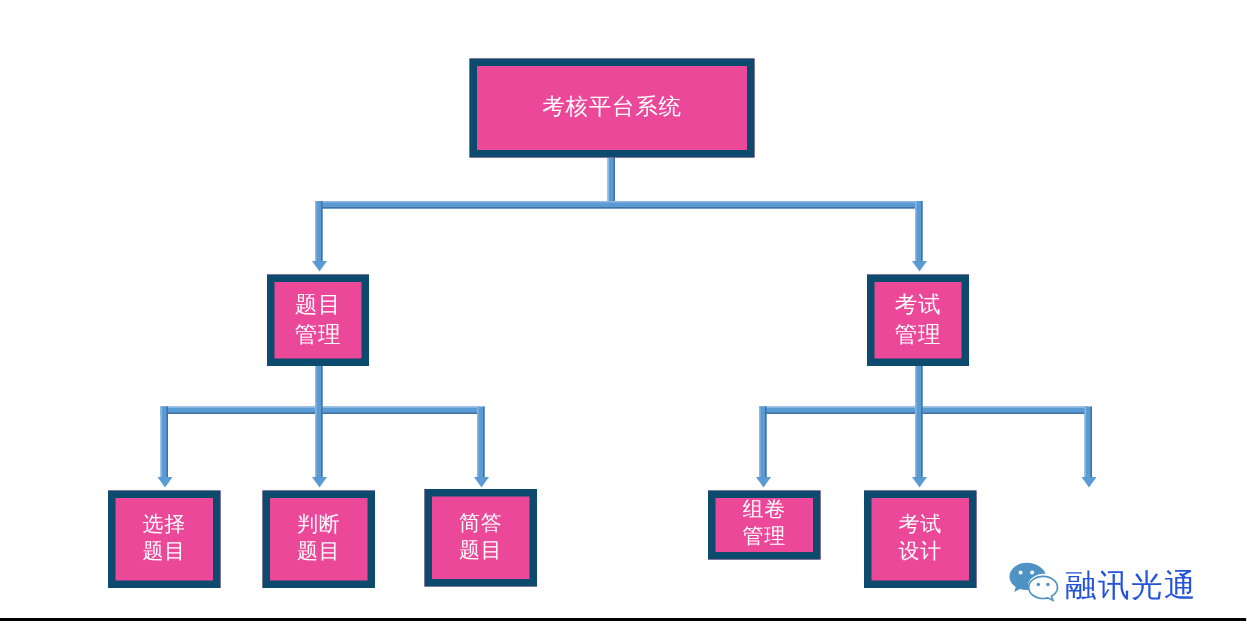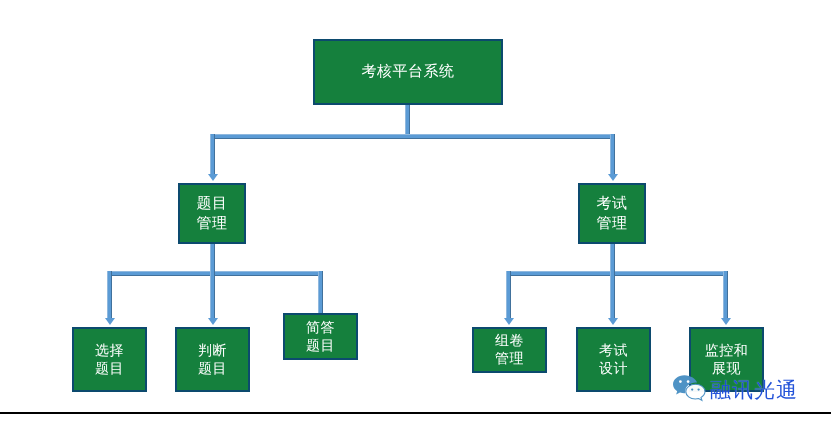--- a/index.html
+++ b/index.html
@@ -14,22 +14,22 @@
     position: relative;
     width: 831px;
     height: 422px;
     background: #ffffff;
     overflow: hidden;
   }
   
   .node {
     position: absolute;
     box-sizing: border-box;
-    background: #15803d;
-    border: 2px solid #0c4a6e;
+    background: #ec4899;
+    border: 5px solid #0c4a6e;
     color: #ffffff;
     display: flex;
     align-items: center;
     justify-content: center;
     text-align: center;
     line-height: 1.28;
     font-size: 15px;
     letter-spacing: 0.5px;
     white-space: pre-line;
     z-index: 3;
@@ -142,31 +142,29 @@
 
   <div class="node level2" style="left:578px; top:183px; width:68px; height:61px;">考试
 管理</div>
 
   <div class="node leaf" style="left:72px; top:327px; width:75px; height:65px;">选择
 题目</div>
 
   <div class="node leaf" style="left:175px; top:327px; width:75px; height:65px;">判断
 题目</div>
 
-  <div class="node leaf" style="left:283px; top:313px; width:75px; height:47px;">简答
+  <div class="node leaf" style="left:283px; top:326px; width:75px; height:65px;">简答
 题目</div>
 
   <div class="node leaf" style="left:472px; top:327px; width:75px; height:46px;">组卷
 管理</div>
 
   <div class="node leaf" style="left:576px; top:327px; width:75px; height:65px;">考试
 设计</div>
 
-  <div class="node leaf" style="left:689px; top:327px; width:75px; height:65px;">监控和
-展现</div>
 
   <div id="watermark" style="left:672px; top:374px;">
     <span style="display:block;">
       <svg width="34" height="28" viewBox="0 0 34 28" xmlns="http://www.w3.org/2000/svg">
         <path d="M12.4 1.2C6.1 1.2 1 5.3 1 10.3c0 2.8 1.6 5.3 4.2 7l-1.1 3.3 3.9-2a14.6 14.6 0 0 0 4.4 0.7c0.4 0 0.8 0 1.2-0.1a8 8 0 0 1-0.3-2.2c0-4.7 4.7-8.5 10.6-8.5 0.4 0 0.8 0 1.2 0.1C24 5 18.7 1.2 12.4 1.2z" fill="#4A90C4"></path>
         <circle cx="8.4" cy="7.6" r="1.35" fill="#ffffff"></circle>
         <circle cx="16.1" cy="7.6" r="1.35" fill="#ffffff"></circle>
         <path d="M33 17.6c0-4.1-4.3-7.4-9.6-7.4s-9.6 3.3-9.6 7.4c0 4.1 4.3 7.4 9.6 7.4 1.1 0 2.2-0.15 3.2-0.42l3.3 1.7-0.9-2.8c2.4-1.4 4-3.5 4-5.9z" fill="#ffffff" stroke="#4A90C4" stroke-width="1.1"></path>
         <circle cx="20.2" cy="15.6" r="1.15" fill="#4A90C4"></circle>
         <circle cx="26.6" cy="15.6" r="1.15" fill="#4A90C4"></circle>

